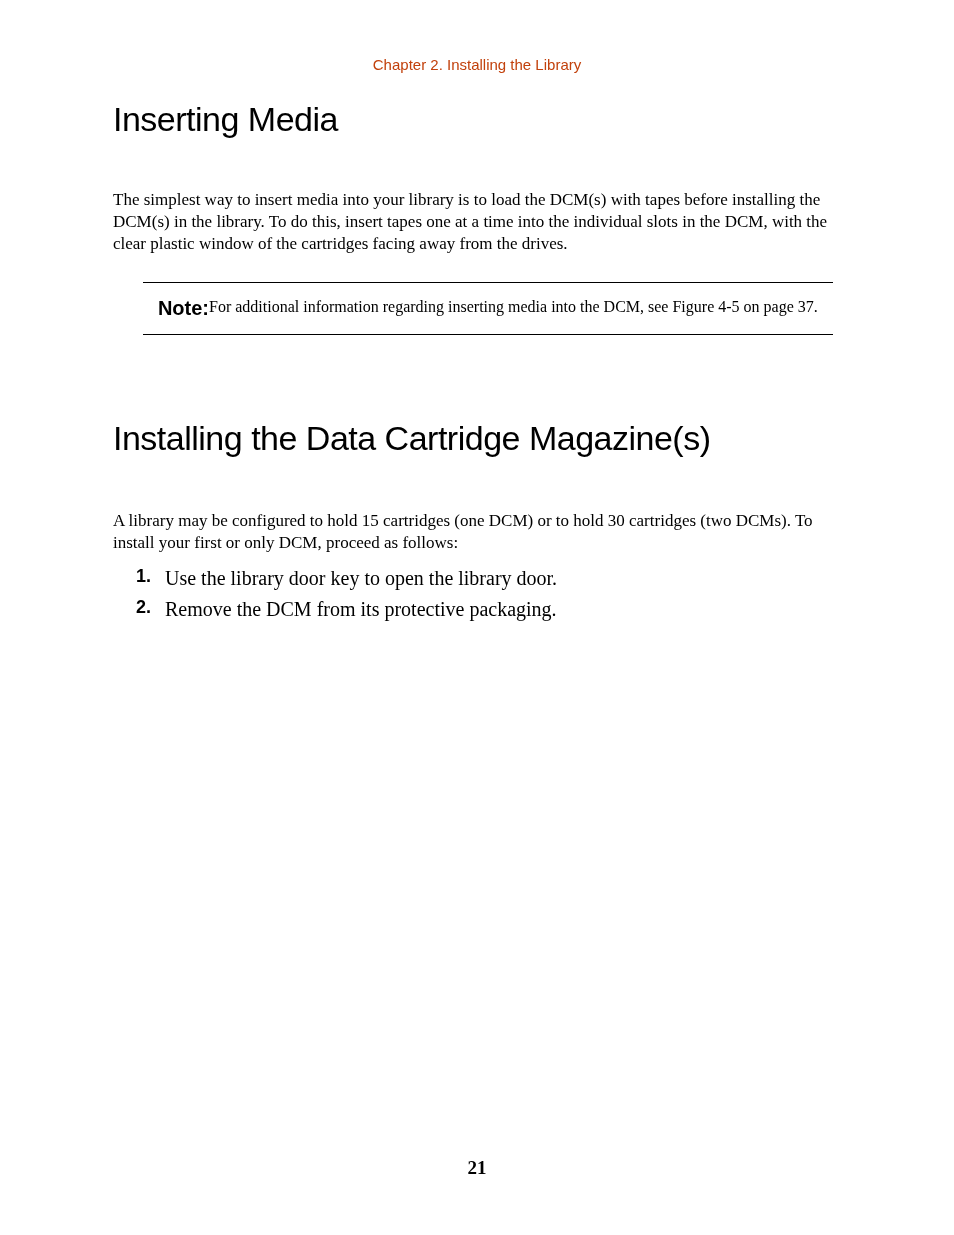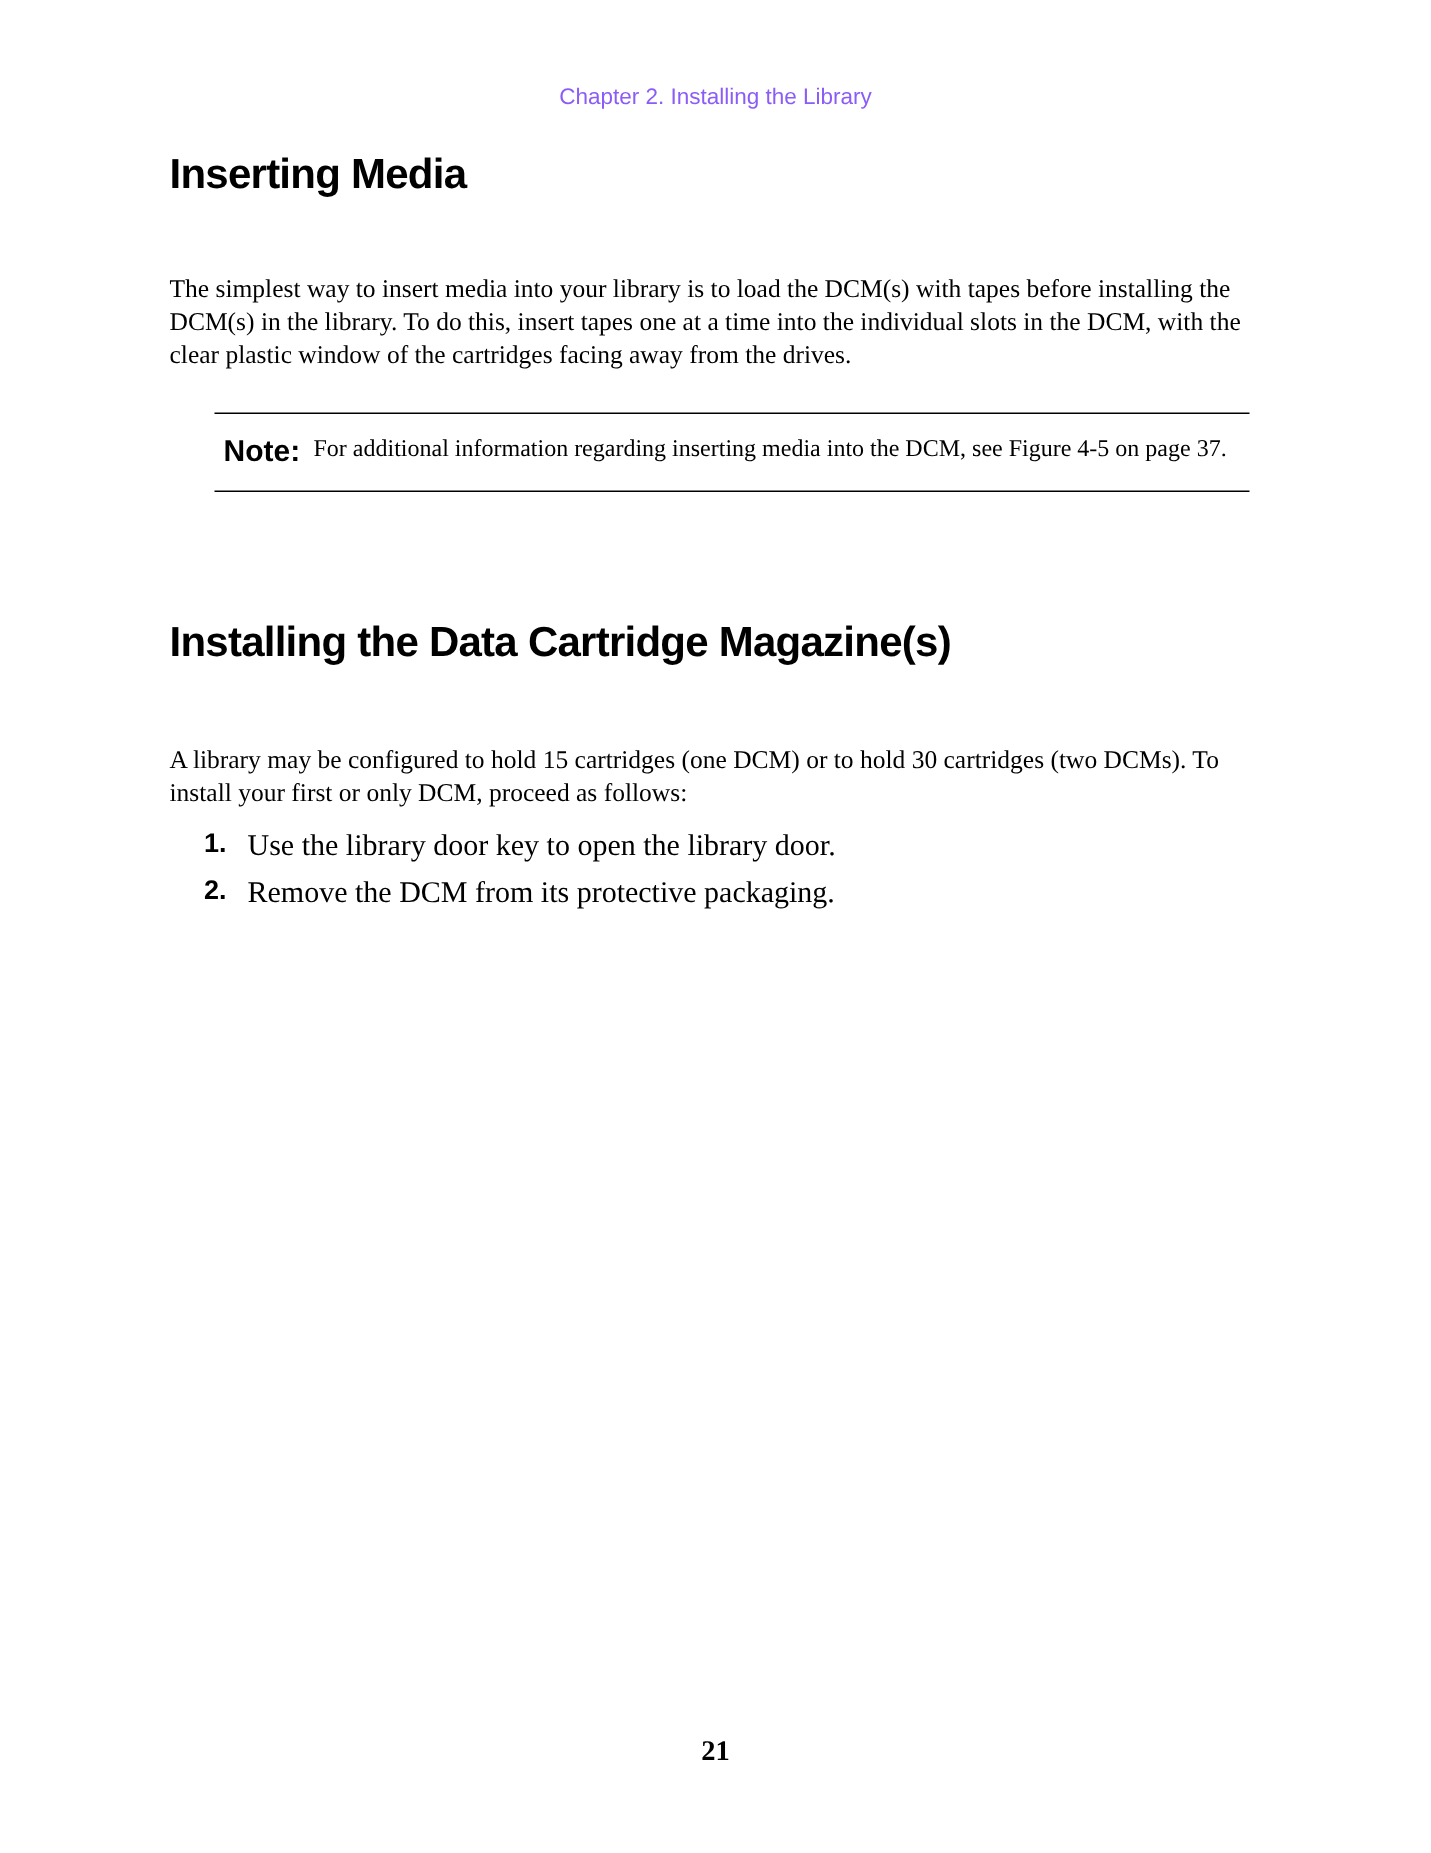--- a/index.html
+++ b/index.html
@@ -21,33 +21,33 @@
   .running-head {
     position: absolute;
     top: 56px;
     left: 0;
     right: 0;
     text-align: center;
     font-family: "Arial Narrow", Arial, Helvetica, sans-serif;
     font-stretch: condensed;
     font-size: 15px;
     letter-spacing: 0px;
-    color: #8b5cf6;
+    color: #c2410c;
   }
   .content {
     position: absolute;
     top: 100px;
     left: 113px;
     width: 730px;
   }
   h1.section {
     font-family: "Arial Narrow", Arial, Helvetica, sans-serif;
     font-stretch: condensed;
-    font-weight: 700;
-    font-size: 28px;
+    font-weight: 400;
+    font-size: 34px;
     letter-spacing: -0.5px;
     margin: 0;
     padding: 0;
   }
   p.body {
     font-family: "Times New Roman", Times, serif;
     font-size: 17px;
     line-height: 1.28;
     margin: 0;
   }
@@ -67,20 +67,21 @@
   }
   .note-label {
     font-family: "Arial Narrow", Arial, Helvetica, sans-serif;
     font-stretch: condensed;
     font-weight: 700;
     font-size: 20px;
     width: 66px;
     flex: 0 0 66px;
     padding-left: 6px;
     box-sizing: border-box;
+    text-align: right;
   }
   .note-text {
     font-family: "Times New Roman", Times, serif;
     font-size: 16px;
     line-height: 1.28;
     flex: 1;
   }
   .gap-between-sections { height: 84px; }
   .gap-after-h1b { height: 52px; }
   .ol {

